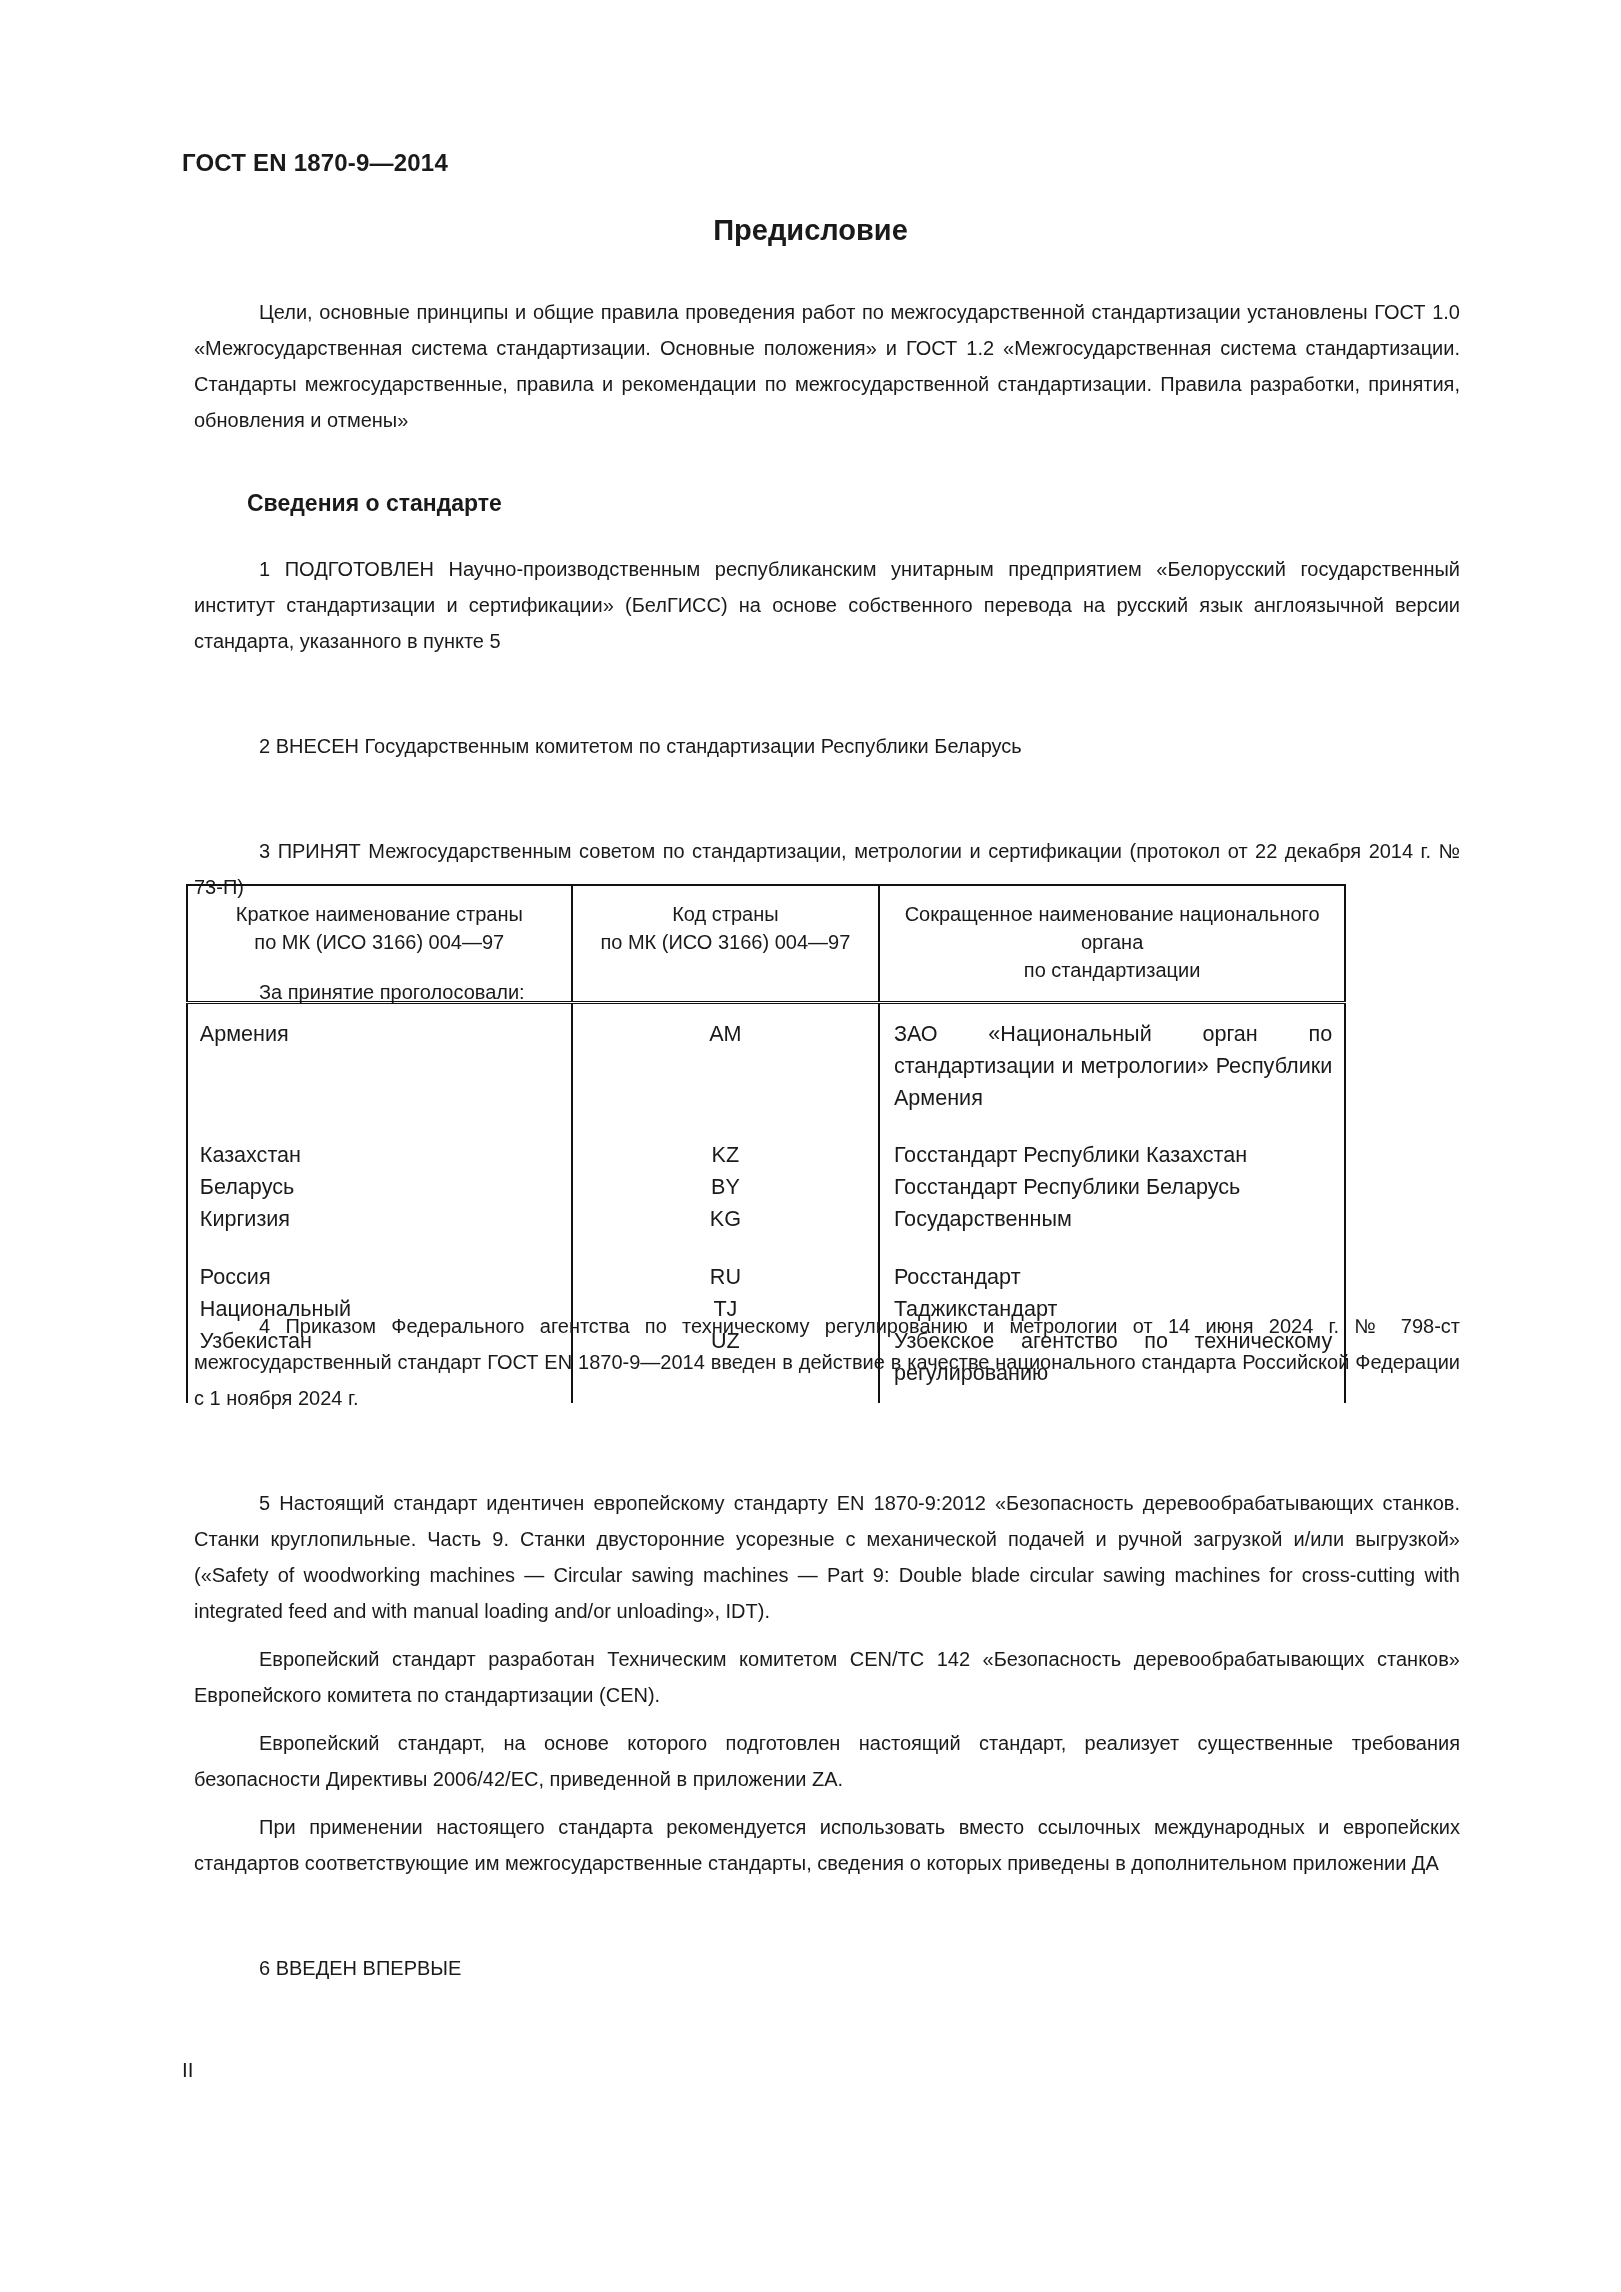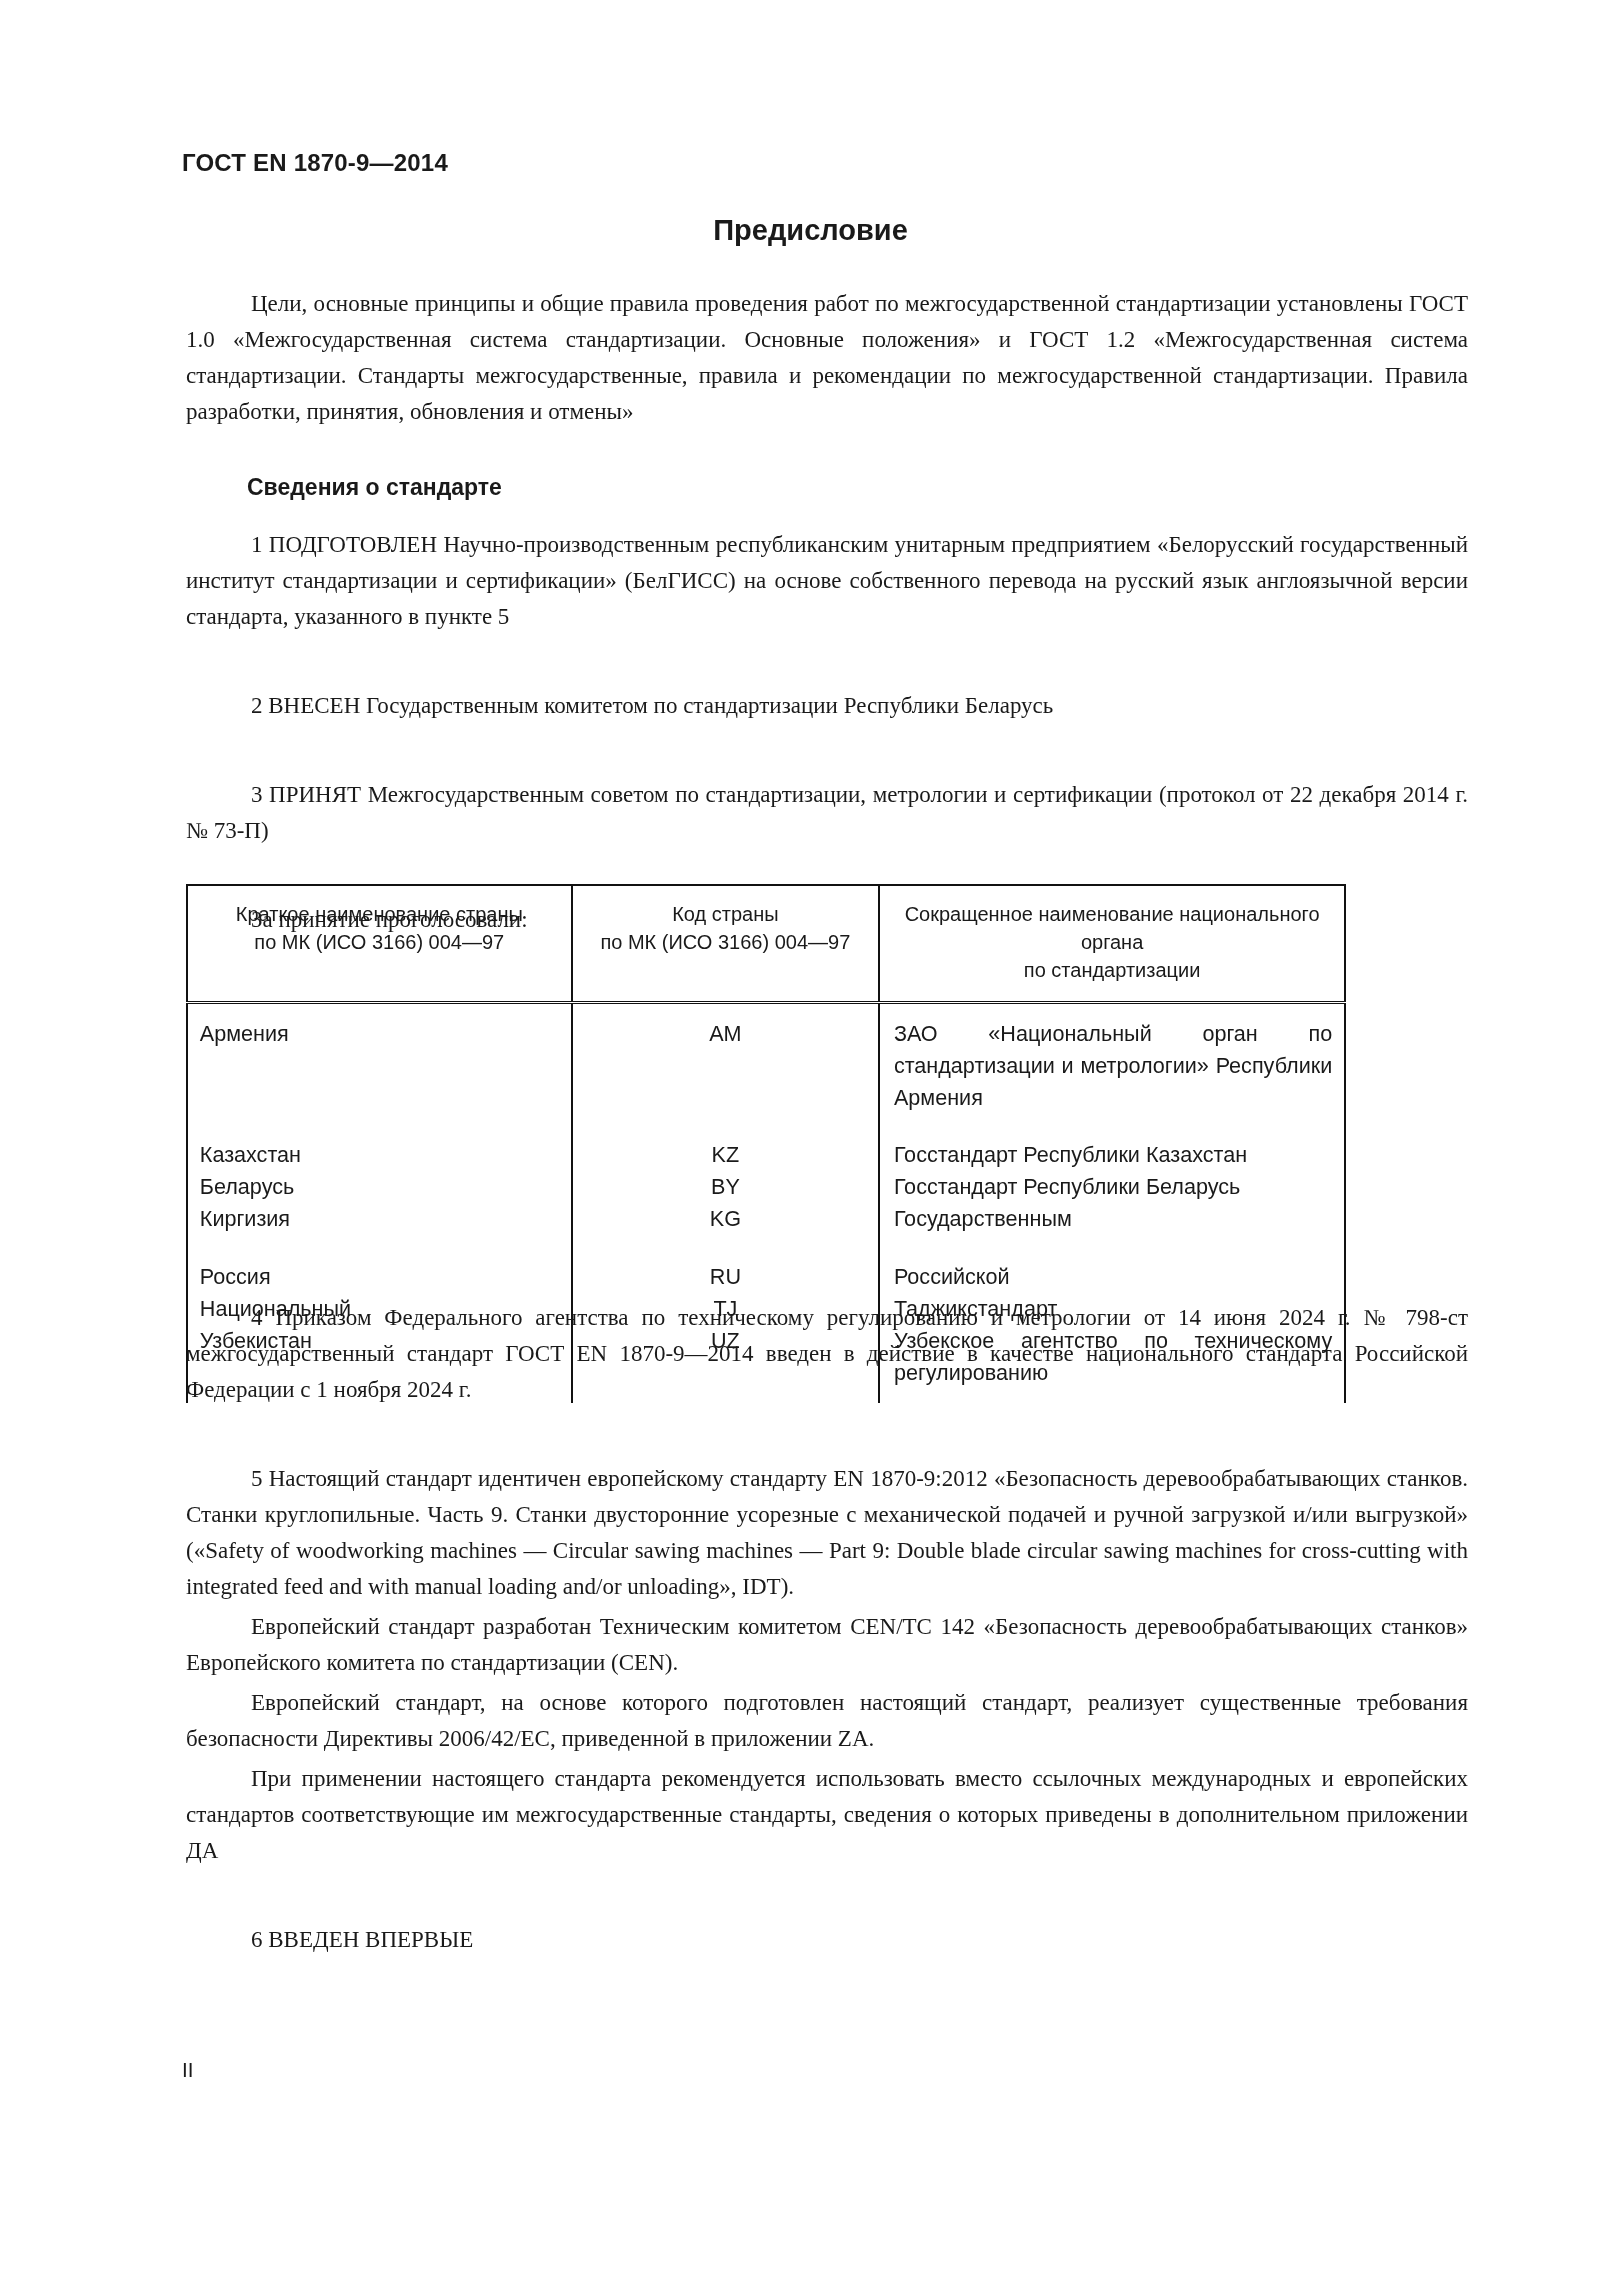--- a/index.html
+++ b/index.html
@@ -28,27 +28,26 @@
     text-align:center;
     font-size:29px;
     font-weight:bold;
   }
   .content {
     position:absolute;
     left:182px; top:282px;
     width:1290px;
   }
   p {
-    margin:4px;
-    font-size:23px;
+    margin:12px;
+    font-size:20px;
     line-height:36px;
     text-align:justify;
     text-justify:inter-word;
     hyphens:none;
-    font-family:Liberation Serif, serif;
   }
   p.ind { text-indent:65px; }
   .gap-sm { height:17.6px; }
   .gap-md { height:35px; }
   .gap-lg { height:45px; }
   .section-head {
     font-size:23px;
     font-weight:bold;
     line-height:36px;
     text-indent:65px;
@@ -170,21 +169,21 @@
         <td class="org">Государственным</td>
       </tr>
       <tr class="spacer-row">
           <td></td>
           <td></td>
           <td></td>
         </tr>
       <tr>
         <td class="name">Россия</td>
         <td class="code">RU</td>
-        <td class="org">Российской</td>
+        <td class="org">Росстандарт</td>
       </tr>
       <tr>
         <td class="name">Национальный</td>
         <td class="code">TJ</td>
         <td class="org">Таджикстандарт</td>
       </tr>
       <tr class="last">
         <td class="name">Узбекистан</td>
         <td class="code">UZ</td>
         <td class="org">Узбекское агентство по техническому регулированию</td>

